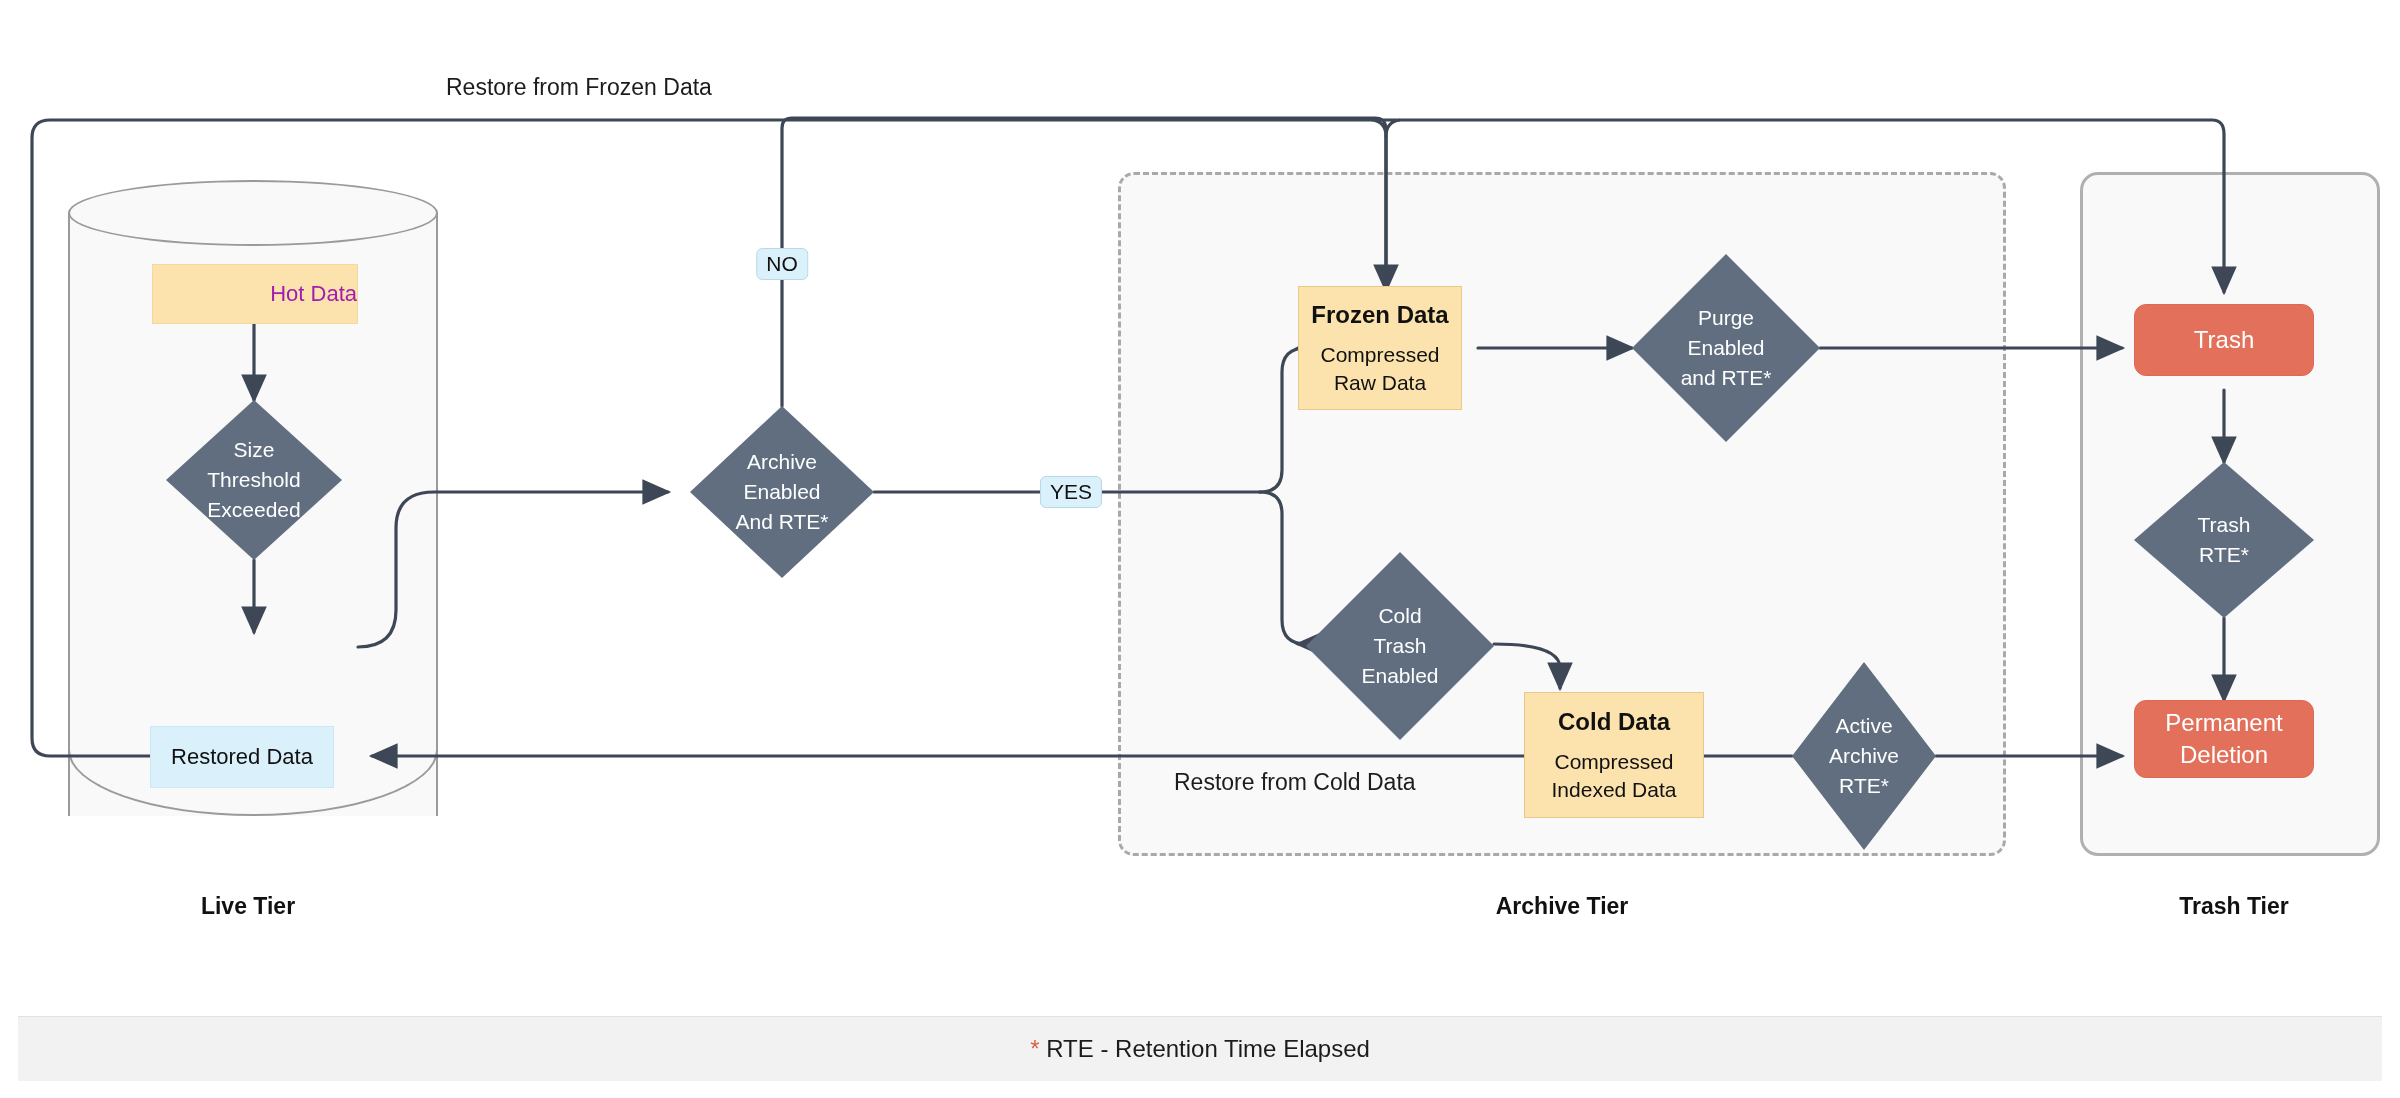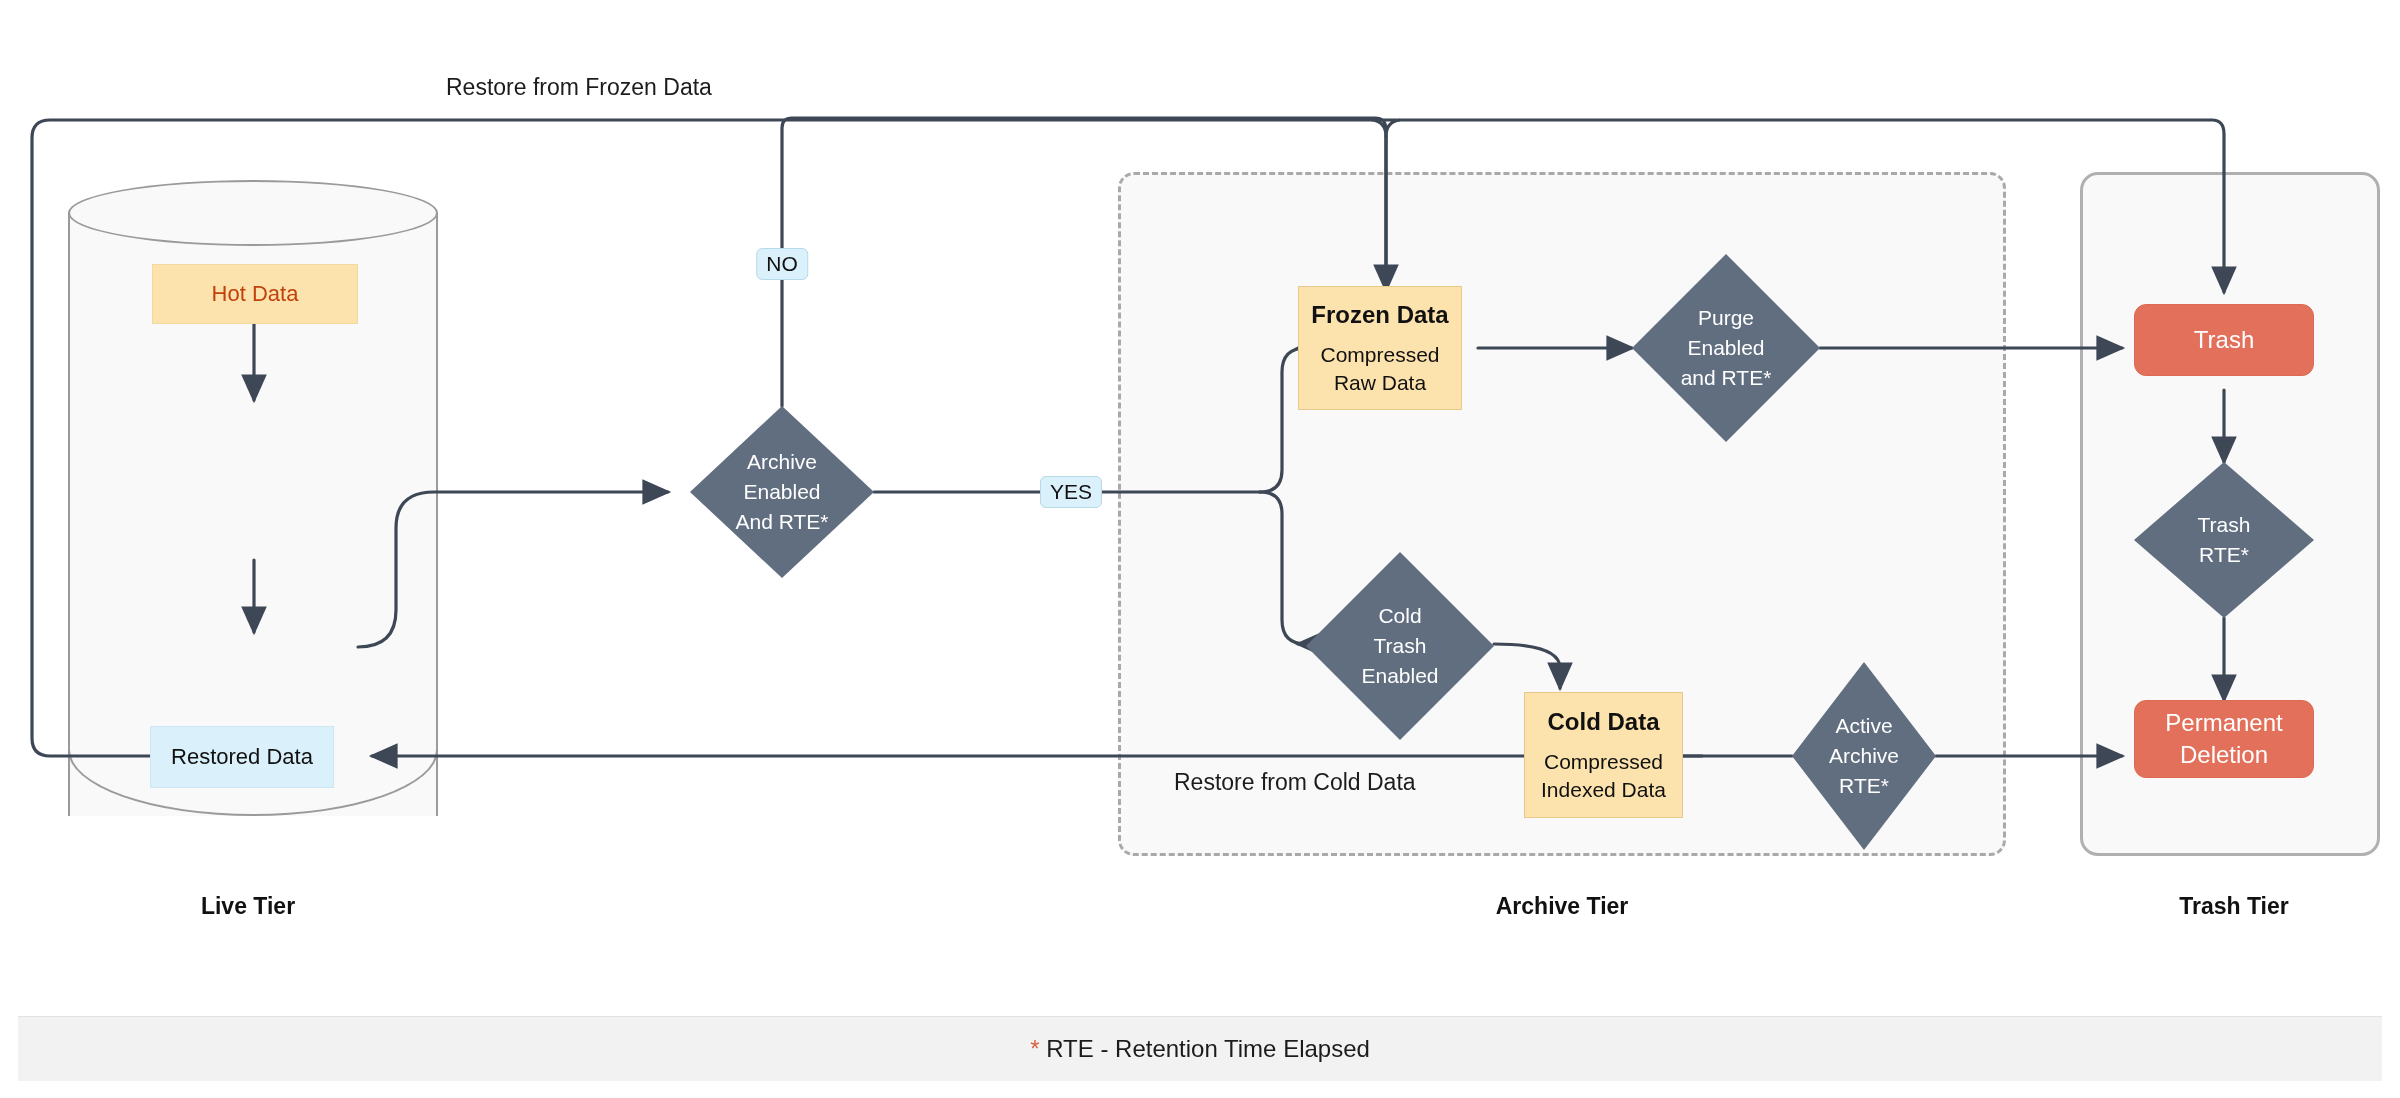--- a/index.html
+++ b/index.html
@@ -99,22 +99,23 @@
     display: flex;
     flex-direction: column;
     align-items: center;
     justify-content: center;
     text-align: center;
     line-height: 1.32;
   }
   .rect-yellow {
     background: #fce3ae;
     border: 1px solid #f3d8a0;
-    color: #c2410c;
+    color: #a21caf;
     font-size: 22px;
+    align-items: flex-end;
   }
   .rect-yellow2 {
     background: #fce3ae;
     border: 1px solid #e8c98a;
     color: #111111;
   }
   .rect-yellow2 .n-title {
     font-size: 24px;
     font-weight: bold;
     margin-bottom: 10px;
@@ -259,20 +260,30 @@
 
       <path d="M1400,120 L2212,120 Q2224,120 2224,134 L2224,292" marker-end="url(#ah)"></path>
 
     </g>
   </svg>
 
   <div class="node rect-yellow" style="left:152px; top:264px; width:206px; height:60px;">
     <span>Hot Data</span>
   </div>
 
+  <div class="diamond-wrap" style="left:166px; top:400px; width:176px; height:160px;">
+    <svg class="dmd" viewBox="0 0 176 160" preserveAspectRatio="none" style="background:none">
+      <polygon points="88,0 176,80 88,160 0,80" fill="#606e80"></polygon>
+    </svg>
+    <div class="dmd-txt">
+      <span>Size</span>
+      <span>Threshold</span>
+      <span>Exceeded</span>
+    </div>
+  </div>
 
 
   <div class="node rect-blue" style="left:150px; top:726px; width:184px; height:62px;">
     <span>Restored Data</span>
   </div>
 
   <div class="diamond-wrap" style="left:690px; top:406px; width:184px; height:172px;">
     <svg class="dmd" viewBox="0 0 184 172" preserveAspectRatio="none" style="background:none">
       <polygon points="92,0 184,86 92,172 0,86" fill="#606e80"></polygon>
     </svg>
@@ -304,21 +315,21 @@
     <svg class="dmd" viewBox="0 0 188 188" preserveAspectRatio="none" style="background:none">
       <polygon points="94,0 188,94 94,188 0,94" fill="#606e80"></polygon>
     </svg>
     <div class="dmd-txt">
       <span>Cold</span>
       <span>Trash</span>
       <span>Enabled</span>
     </div>
   </div>
 
-  <div class="node rect-yellow2" style="left:1524px; top:692px; width:159px; height:126px;">
+  <div class="node rect-yellow2" style="left:1524px; top:692px; width:180px; height:126px;">
     <div class="n-title">Cold Data</div>
     <div class="n-sub">Compressed</div>
     <div class="n-sub">Indexed Data</div>
   </div>
 
   <div class="diamond-wrap" style="left:1792px; top:662px; width:144px; height:188px;">
     <svg class="dmd" viewBox="0 0 144 188" preserveAspectRatio="none" style="background:none">
       <polygon points="72,0 144,94 72,188 0,94" fill="#606e80"></polygon>
     </svg>
     <div class="dmd-txt">

